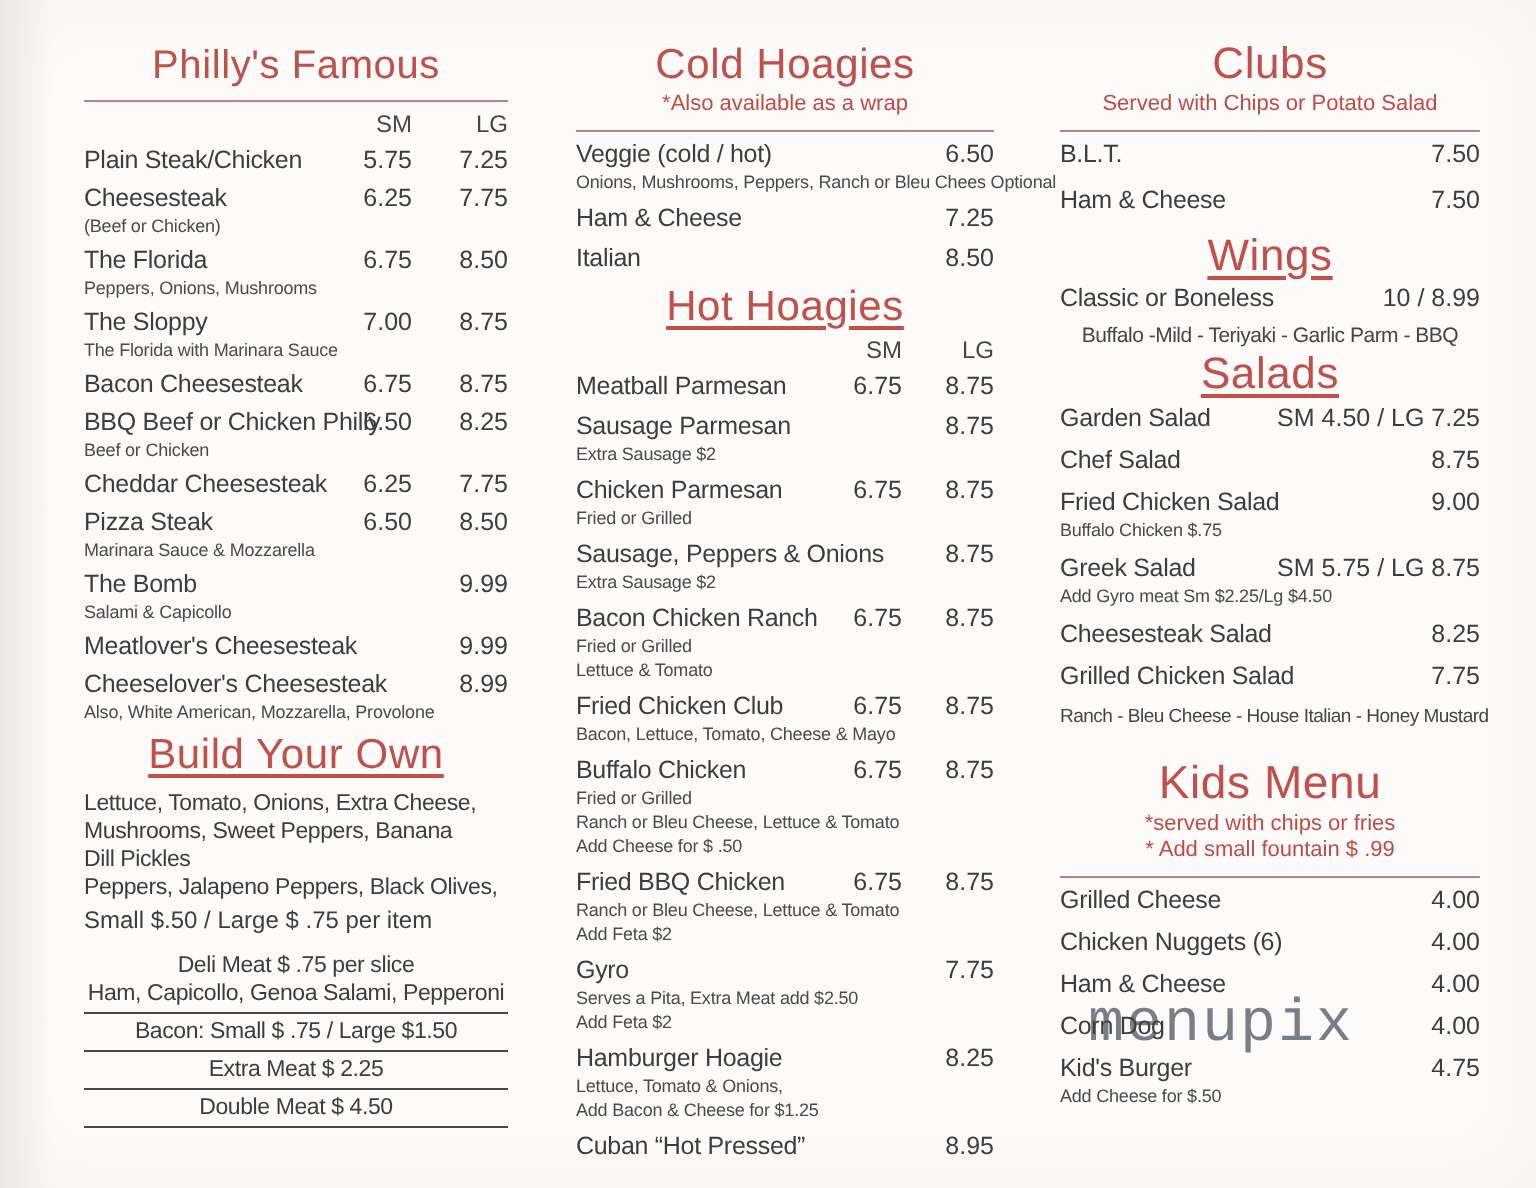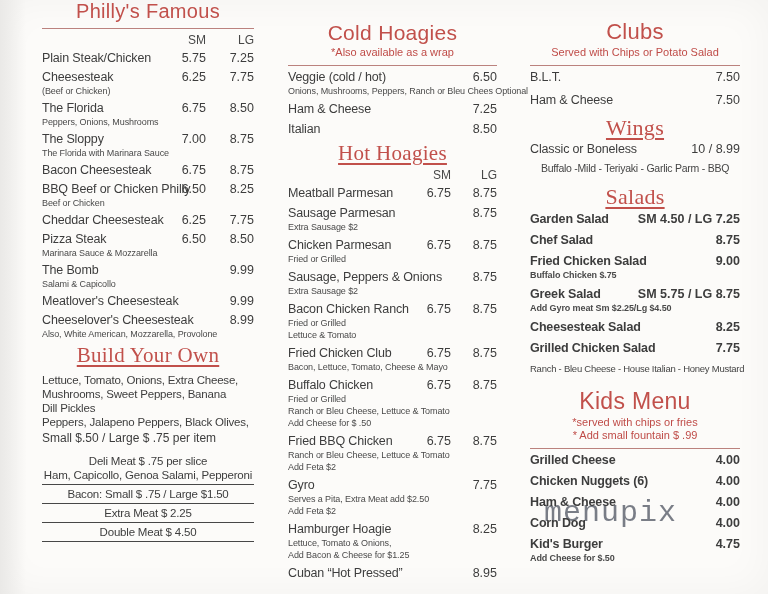--- a/index.html
+++ b/index.html
@@ -13,67 +13,67 @@
   .page::before{
     content:"";position:absolute;left:0;top:0;bottom:0;width:26px;
     background:linear-gradient(to right,#eae9e7,rgba(252,251,249,0));
     pointer-events:none;z-index:2;
   }
   .watermark{
     position:absolute;left:544px;top:496px;z-index:0;
     font-size:30px;color:#0f172a;opacity:.55;letter-spacing:1px;font-family:Liberation Mono, monospace;
   }
   .col{position:absolute;top:0;z-index:1;}
-  .col0{left:42px;width:212px;}
+  .col0{left:42px;width:212px;padding-top:22px;}
   .col1{left:288px;width:209px;padding-top:21px;}
   .col2{left:530px;width:210px;padding-top:20px;}
 
   .stitle{
     font-size:21px;line-height:1.1;color:#c1504b;text-align:center;
     letter-spacing:.3px;margin:0 0 2px;
   }
-  .stitle.u{text-decoration:underline;text-underline-offset:3px;text-decoration-color:#c1504b;font-family:Liberation Serif, serif;}
+  .stitle.u{text-decoration:underline;text-underline-offset:3px;text-decoration-color:#c1504b;}
   #sec-phillys .stitle{font-size:20px;}
   #sec-kids .stitle{font-size:23px;}
   #sec-clubs .stitle,#sec-wings .stitle,#sec-salads .stitle{font-size:22px;}
 
   .ssub{font-size:11px;line-height:13px;color:#bf4b47;text-align:center;}
   .srule{border:0;border-top:1.5px solid #bb827e;margin:6px 0 4px;}
 
   .phead{display:flex;font-size:12px;line-height:14px;color:#474747;margin:0 0 4px;}
   #sec-hot .phead{margin-top:3px;}
   .phead .sp{flex:1;}
   .psm{width:46px;text-align:right;}
   .plg{width:46px;text-align:right;}
   .col0 .psm{width:36px;}
   .col0 .plg{width:48px;}
 
   .iblock{margin-bottom:5px;}
   #sec-phillys .iblock{margin-bottom:4px;}
   #sec-clubs .iblock{margin-bottom:8px;}
-  #sec-salads .iblock,#sec-kids .iblock{margin-bottom:6px;font-weight:bold;}
+  #sec-salads .iblock,#sec-kids .iblock{margin-bottom:6px;}
   .irow{display:flex;align-items:baseline;}
   .iname{flex:1 1 0;min-width:0;font-size:12.5px;line-height:15px;white-space:nowrap;letter-spacing:-0.15px;}
   .pr{font-size:12.5px;line-height:15px;}
   .pone{margin-left:auto;font-size:12.5px;line-height:15px;text-align:right;white-space:nowrap;}
   .isub{font-size:9px;line-height:11px;color:#4a4a4a;margin-top:1px;white-space:nowrap;letter-spacing:-0.1px;}
 
   .pline{font-size:11.5px;line-height:14px;white-space:nowrap;letter-spacing:-0.2px;}
   #sec-build{margin-top:1px;}
   #sec-build .stitle{margin-bottom:6px;}
   .iline{font-size:12px;line-height:15px;text-align:left;margin-top:2px;}
   .ruled{margin-top:6px;}
   .rrow{border-bottom:1.5px solid #474747;text-align:center;padding:2px 0 2px;}
   .rline{font-size:11.5px;line-height:14px;white-space:nowrap;letter-spacing:-0.2px;}
   .rsub{font-size:11.5px;}
 
   .fnote{font-size:9.5px;line-height:13px;color:#454545;margin-top:2px;white-space:nowrap;letter-spacing:-0.25px;}
   .fnote.c{text-align:center;font-size:10.5px;}
   #sec-hot{margin-top:2px;}
-  #sec-salads{margin-top:10px;}
+  #sec-salads{margin-top:0;}
   #sec-kids{margin-top:14px;}
 </style>
 </head>
 <body>
 
 <div class="page">
   <div class="watermark">menupix</div>
   <div class="col col0">
       <div class="section" id="sec-phillys">
         <div class="stitle">Philly's Famous</div>

